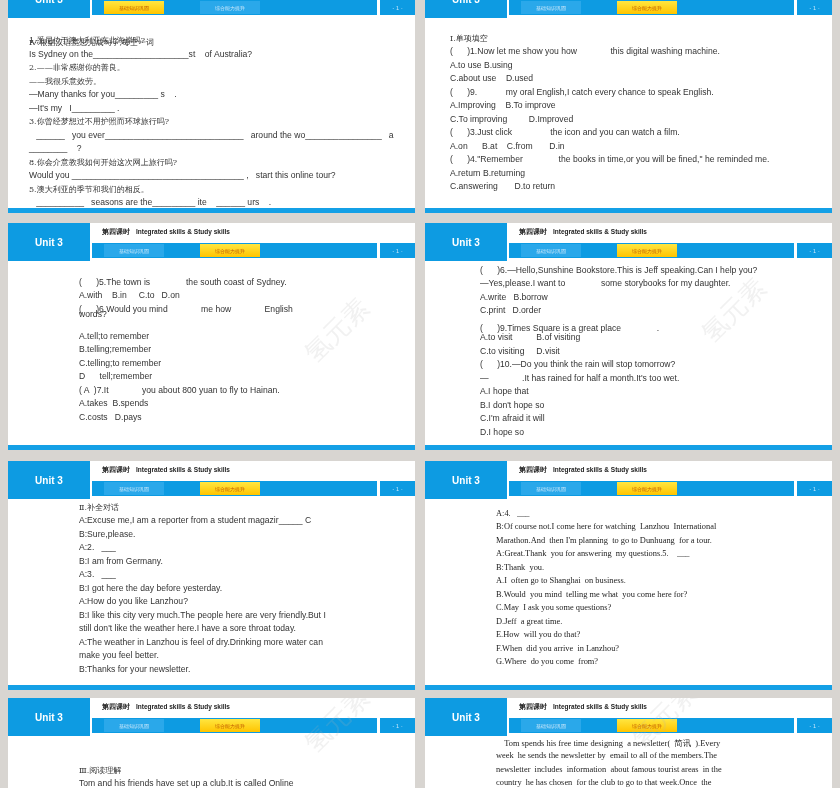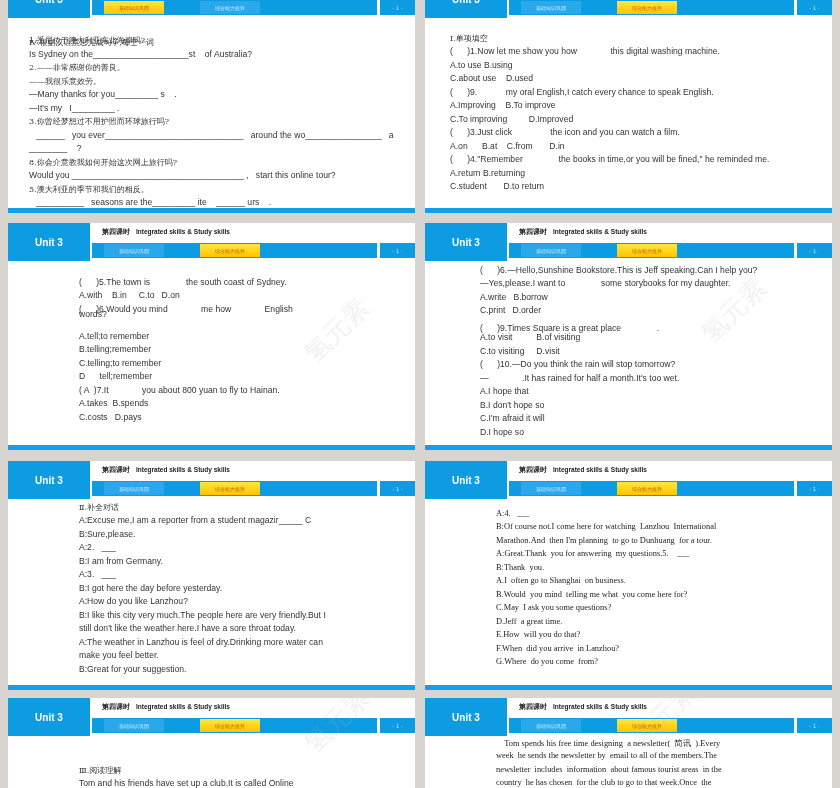--- a/index.html
+++ b/index.html
@@ -72,21 +72,21 @@
     <div class="ln" style="top:13px">(      )1.Now let me show you how              this digital washing machine.</div>
     <div class="ln" style="top:27px">A.to use B.using</div>
     <div class="ln" style="top:40px">C.about use    D.used</div>
     <div class="ln" style="top:54px">(      )9.            my oral English,I catch every chance to speak English.</div>
     <div class="ln" style="top:67px">A.Improving    B.To improve</div>
     <div class="ln" style="top:81px">C.To improving         D.Improved</div>
     <div class="ln" style="top:94px">(      )3.Just click                the icon and you can watch a film.</div>
     <div class="ln" style="top:108px">A.on      B.at    C.from       D.in</div>
     <div class="ln" style="top:121px">(      )4."Remember               the books in time,or you will be fined," he reminded me.</div>
     <div class="ln" style="top:135px">A.return B.returning</div>
-    <div class="ln" style="top:148px">C.student       D.to return</div>
+    <div class="ln" style="top:148px">C.answering       D.to return</div>
   </div>
   <div class="bottom-bar"></div>
 </div>
 
 <div class="slide" style="left:8px; top:223px; height:227px;">
   <div class="hdr">
     <div class="unit">Unit 3</div>
     <div class="title-line"><span>第四课时</span><span class="en">Integrated skills &amp; Study skills</span></div>
     <div class="tabbar">
       <div class="tab t1">基础知识巩固</div>
@@ -156,21 +156,21 @@
     <div class="ln" style="top:27px">B:Sure,please.</div>
     <div class="ln" style="top:40px">A:2.   ___</div>
     <div class="ln" style="top:54px">B:I am from Germany.</div>
     <div class="ln" style="top:67px">A:3.   ___</div>
     <div class="ln" style="top:81px">B:I got here the day before yesterday.</div>
     <div class="ln" style="top:94px">A:How do you like Lanzhou?</div>
     <div class="ln" style="top:108px">B:I like this city very much.The people here are very friendly.But I</div>
     <div class="ln" style="top:121px">still don't like the weather here.I have a sore throat today.</div>
     <div class="ln" style="top:135px">A:The weather in Lanzhou is feel of dry.Drinking more water can</div>
     <div class="ln" style="top:148px">make you feel better.</div>
-    <div class="ln" style="top:162px">B:Great for your suggestion.</div>
+    <div class="ln" style="top:162px">B:Thanks for your newsletter.</div>
   </div>
   <div class="bottom-bar"></div>
 </div>
 
 <div class="slide" style="left:425px; top:461px; height:229px;">
   <div class="hdr">
     <div class="unit">Unit 3</div>
     <div class="title-line"><span>第四课时</span><span class="en">Integrated skills &amp; Study skills</span></div>
     <div class="tabbar">
       <div class="tab t1">基础知识巩固</div>

